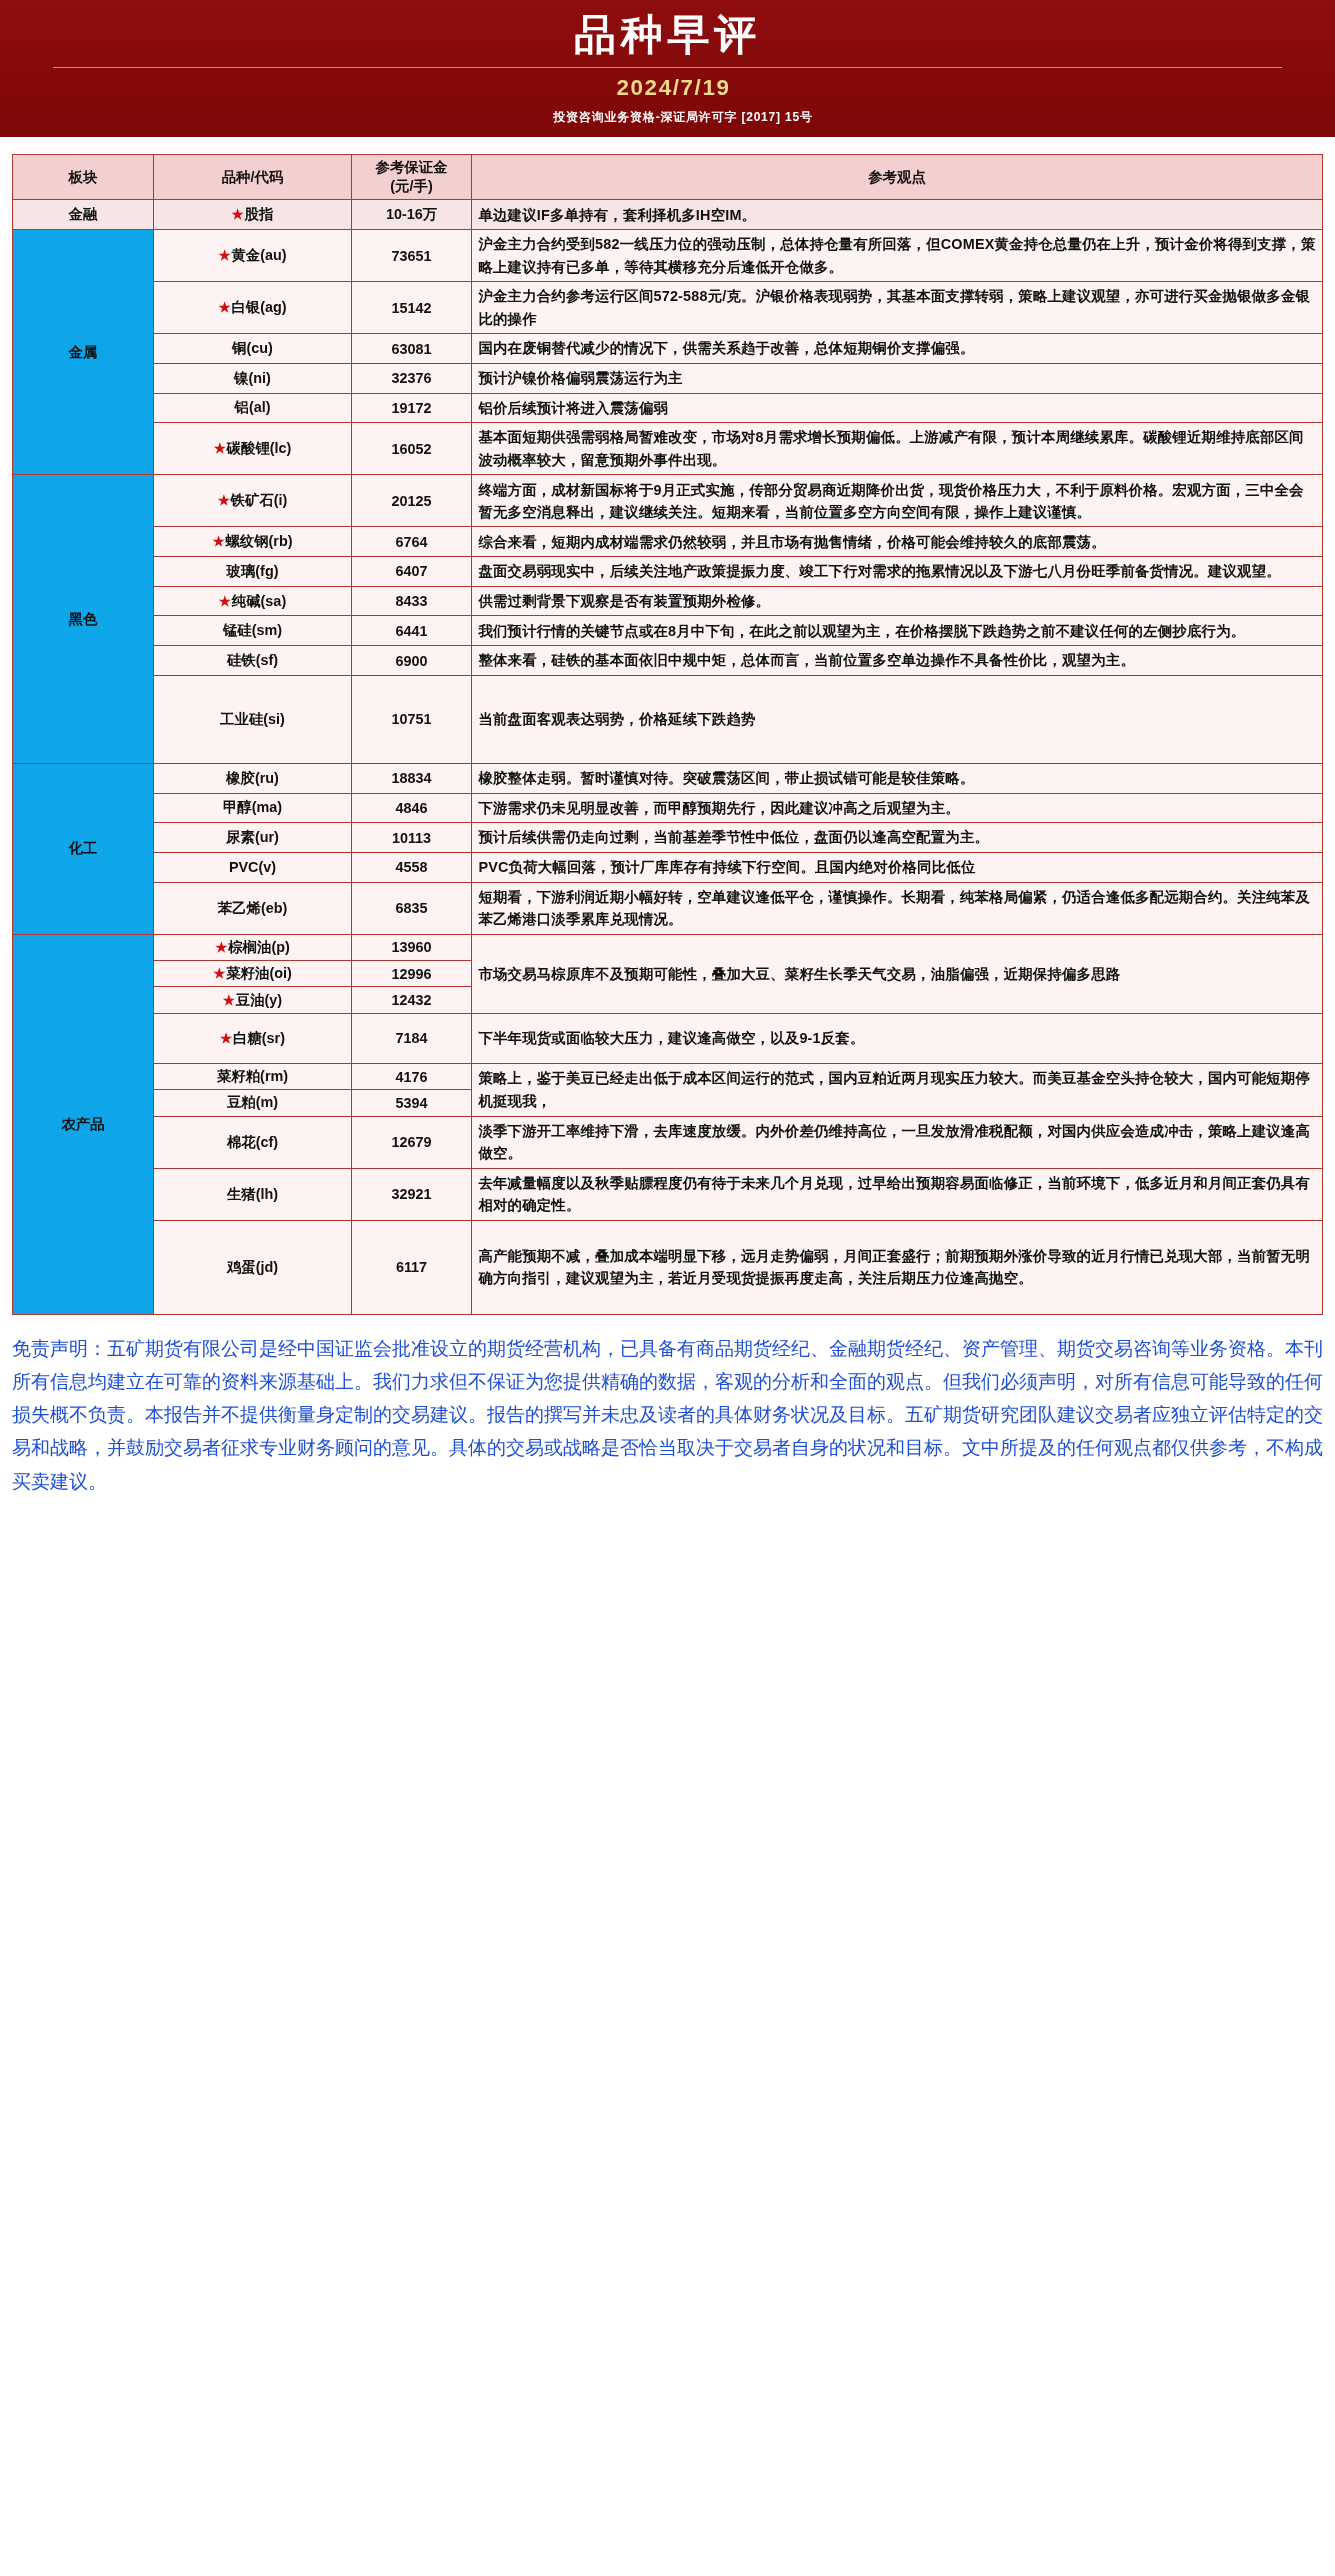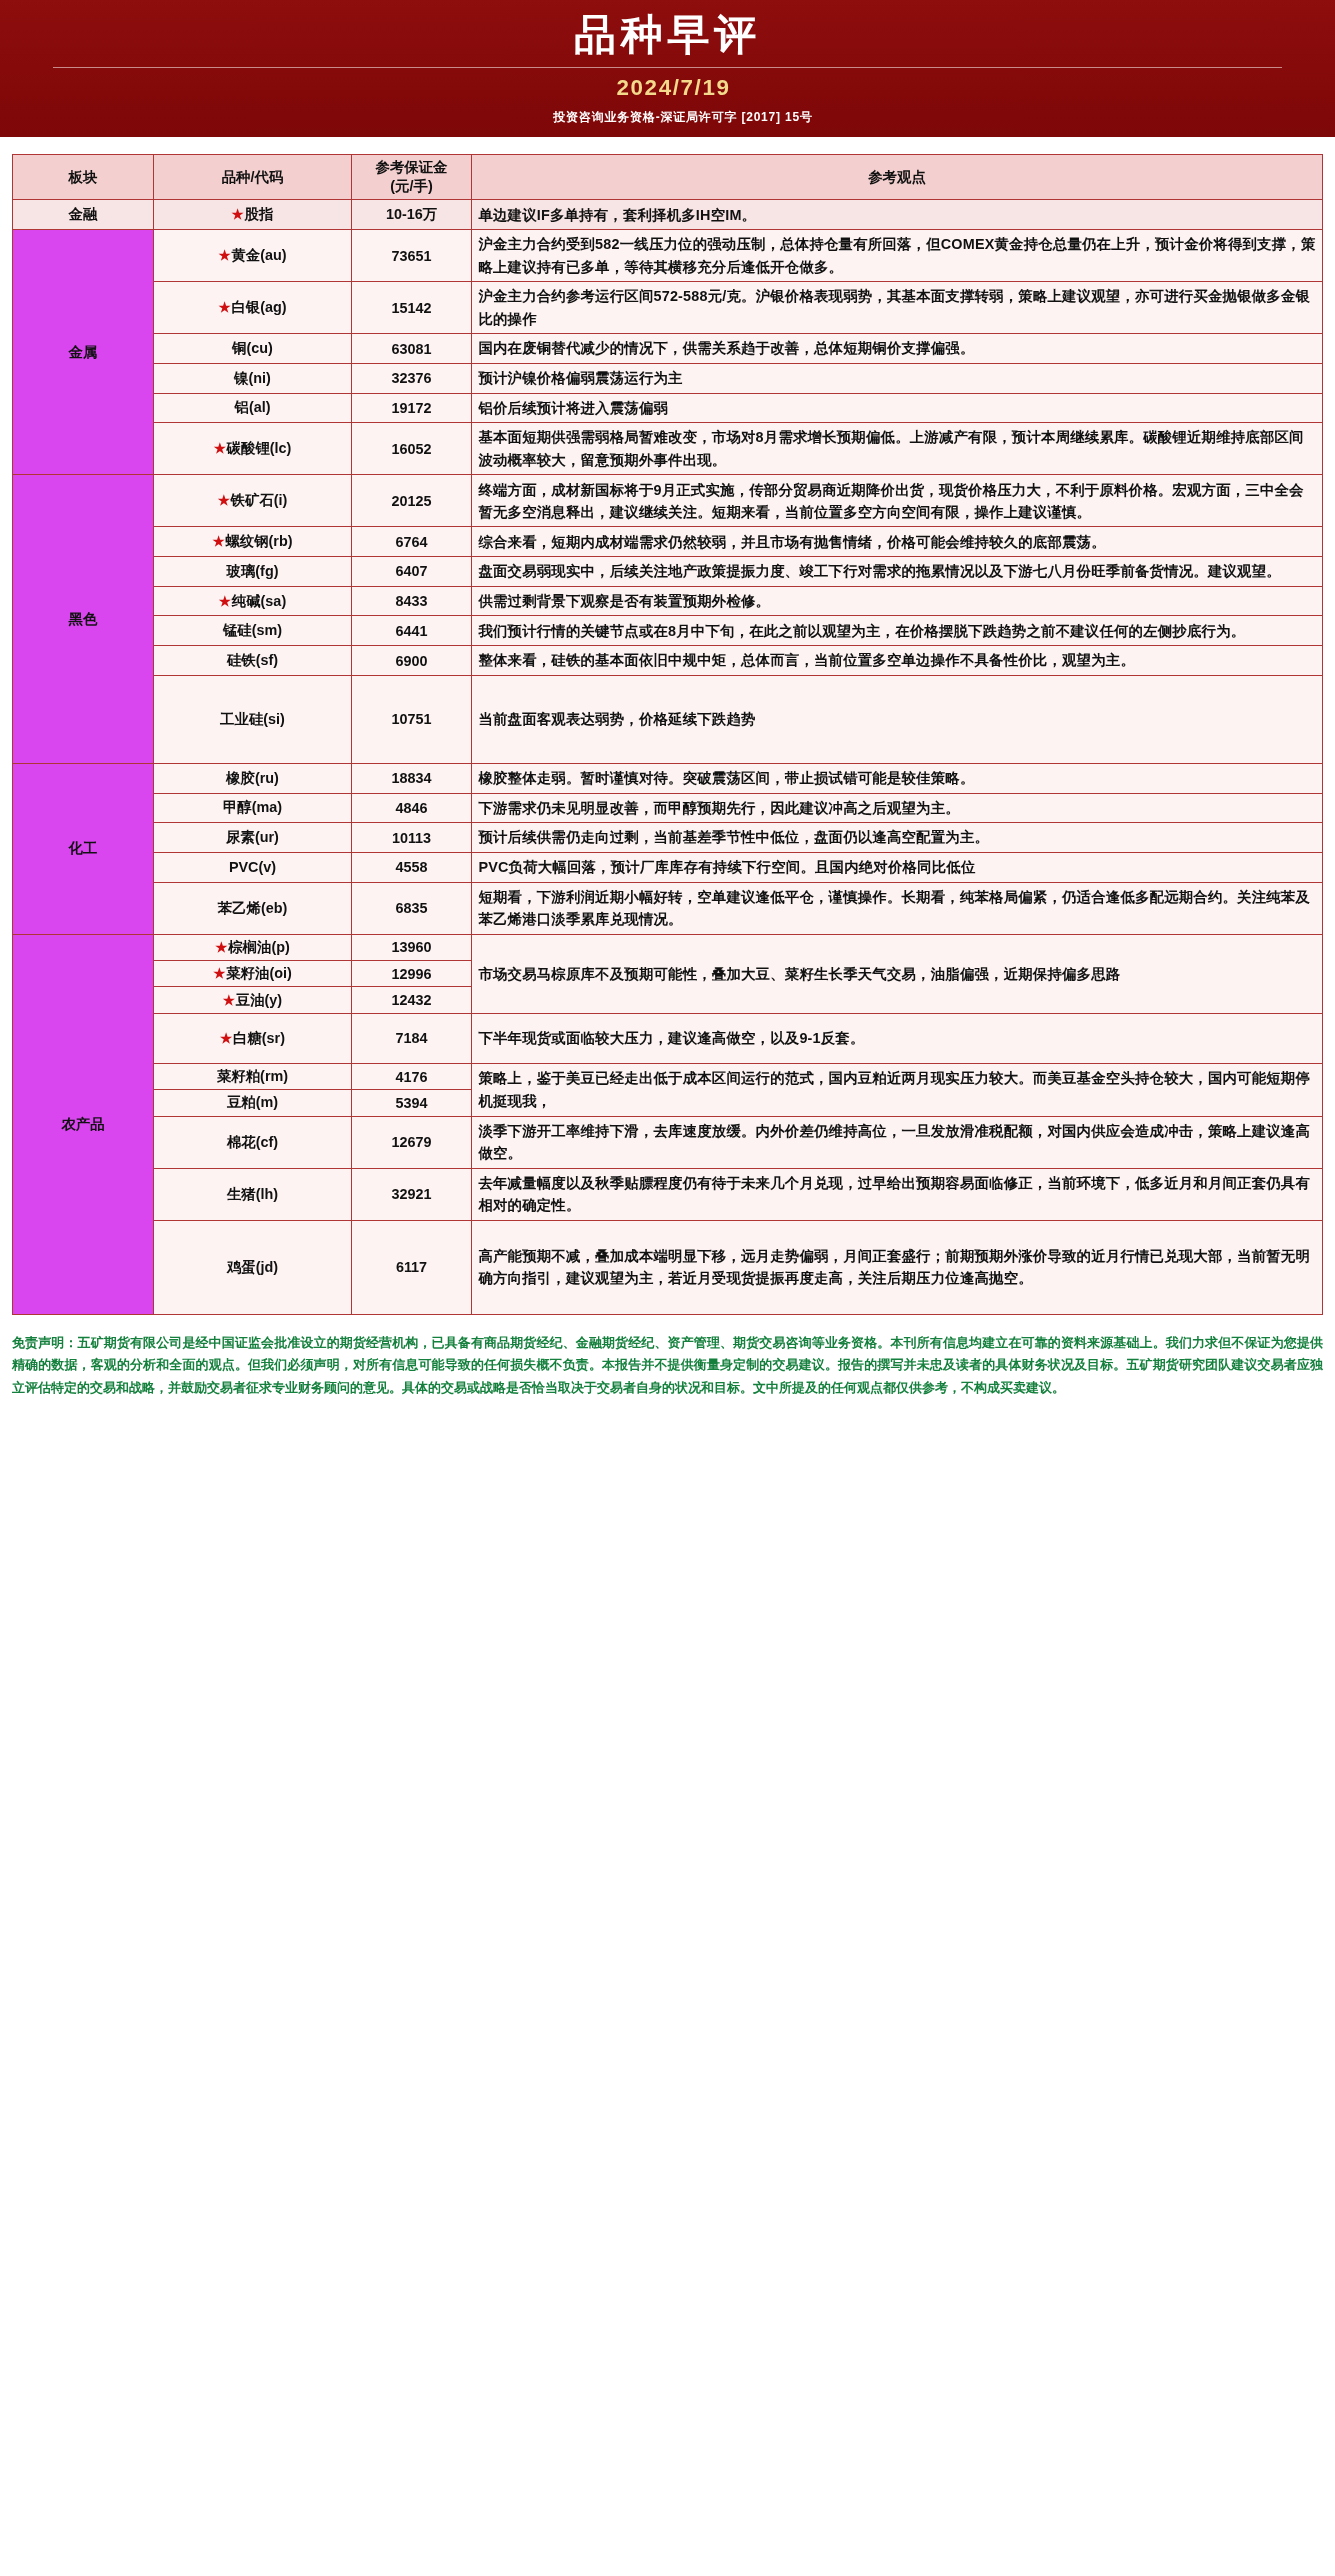--- a/index.html
+++ b/index.html
@@ -74,21 +74,21 @@
   }
   .col-sector { width: 141px; }
   .col-variety { width: 198px; }
   .col-margin { width: 120px; }
   .col-view { width: auto; }
 
   td.sector {
     text-align: center;
     font-weight: bold;
     font-size: 17.6px;
-    background: #d946ef;
+    background: #0ea5e9;
   }
   td.variety {
     text-align: center;
     font-weight: bold;
     font-size: 15px;
     background: #fdf3f3;
     white-space: nowrap;
   }
   td.margin {
     text-align: center;
@@ -112,24 +112,24 @@
     margin: 9.6px auto 0 auto;
     font-size: 16px;
     font-weight: bold;
     color: #111111;
   }
   .note .star { font-size: 14.4px; }
   
   .disclaimer {
     width: 1311px;
     margin: 11.2px auto 0 auto;
-    font-size: 13px;
-    font-weight: bold;
+    font-size: 19px;
+    font-weight: normal;
     line-height: 1.75;
-    color: #15803d;
+    color: #1d4ed8;
     text-align: justify;
   }
 </style>
 </head>
 <body>
 
 <div class="page">
 
   <div class="header">
     <div class="header-title">品种早评</div>

